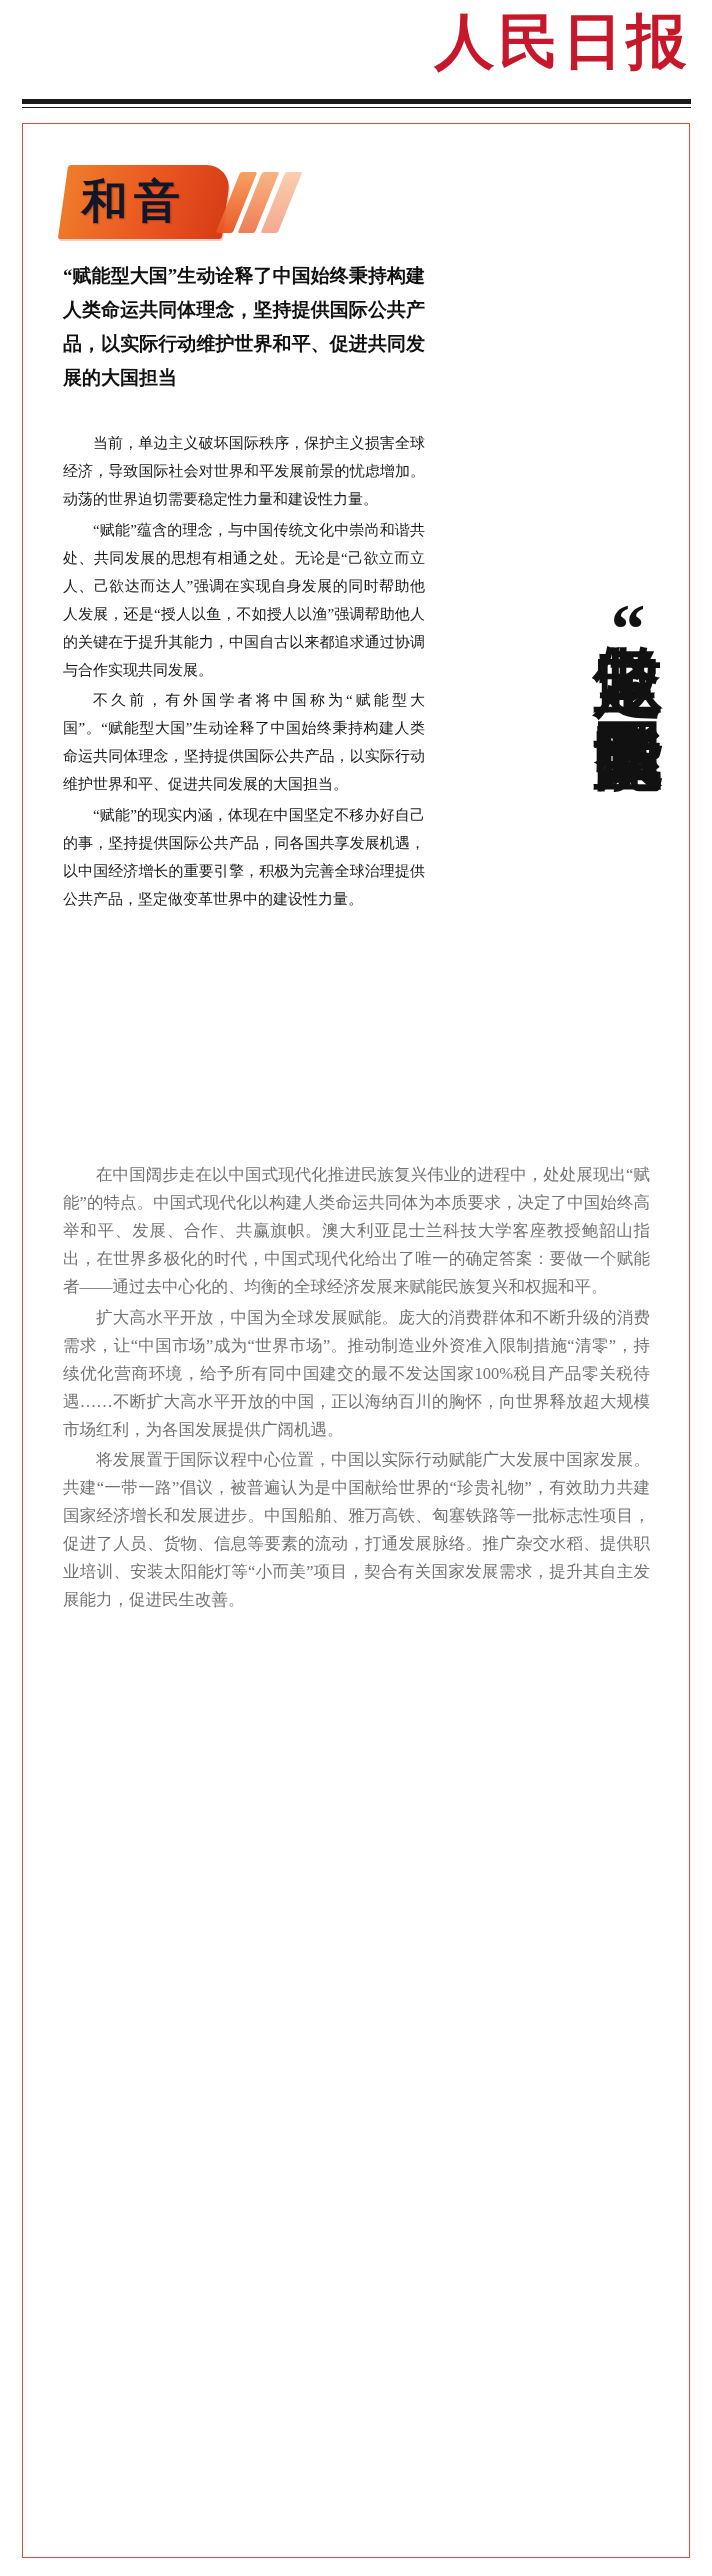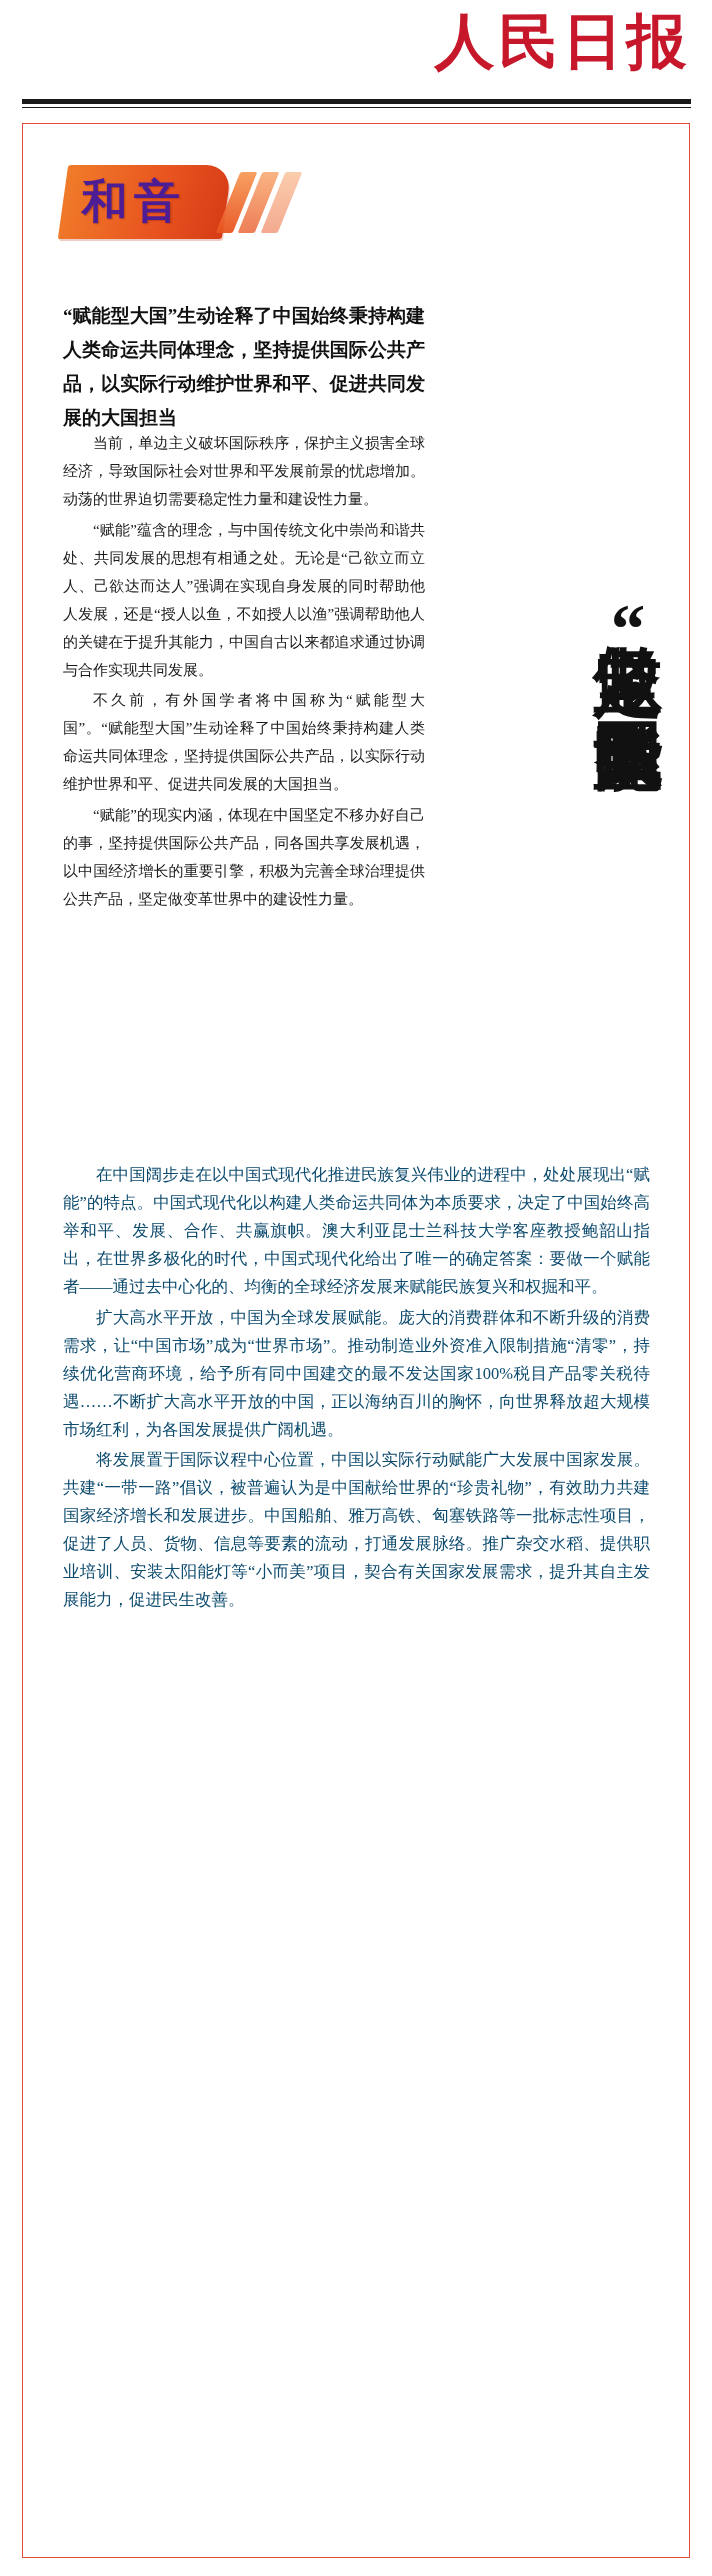--- a/index.html
+++ b/index.html
@@ -84,21 +84,21 @@
     border-radius: 2.6px 26px 2.6px 2.6px;
     transform: skewX(-8deg);
     box-shadow: 1.3px 2px 0 rgba(180,60,20,0.25);
   }
   .banner-text {
     position: absolute;
     left: 18.5px;
     top: 9.2px;
     font-size: 46px;
     font-weight: bold;
-    color: #4c1d95;
+    color: #0f172a;
     letter-spacing: 6.6px;
     line-height: 55px;
     font-family: Liberation Sans, sans-serif;
     text-shadow: 1.3px 1.3px 1.3px rgba(120,30,10,0.35);
   }
   .banner-streak {
     position: absolute;
     top: 6.6px;
     width: 17px;
     height: 61px;
@@ -134,21 +134,20 @@
     position: absolute;
     top: 259px;
     left: 63px;
     width: 362px;
     font-size: 19px;
     line-height: 34px;
     font-weight: bold;
     color: #111111;
     text-align: justify;
     text-justify: inter-ideograph;
-    margin-top: 40px;
   }
 
   
   .body-col {
     position: absolute;
     top: 429px;
     left: 63px;
     width: 362px;
   }
   .body-col p {
@@ -168,21 +167,21 @@
     left: 63px;
     width: 587px;
   }
   .body-wide p {
     margin: 0 0 2.6px 0;
     font-size: 16.5px;
     line-height: 28px;
     text-align: justify;
     text-justify: inter-ideograph;
     text-indent: 2em;
-    color: #0c4a6e;
+    color: #737373;
   }
 </style>
 </head>
 <body>
 
 <div class="page">
 
   <div class="masthead">
     <div class="masthead-title">人民日报</div>
   </div>

